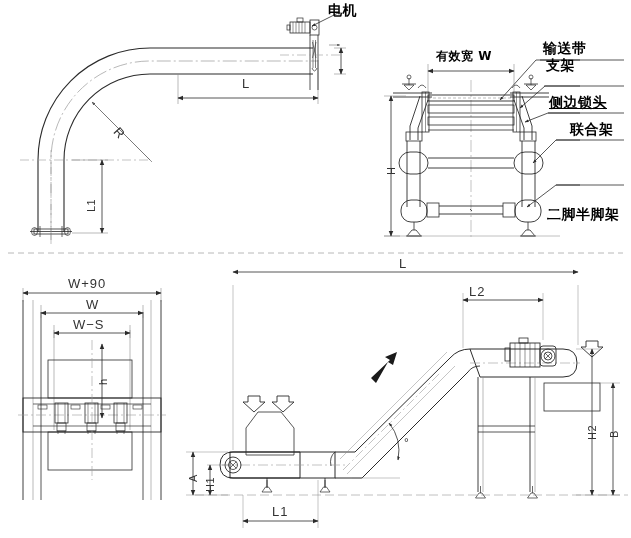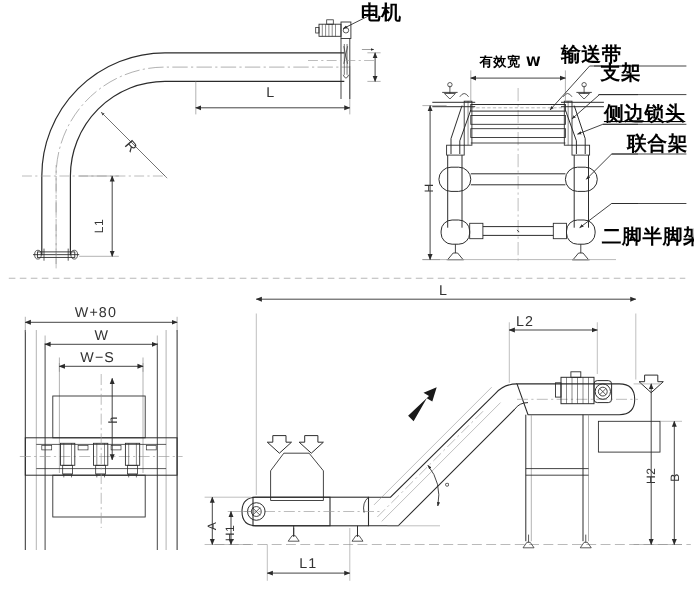--- a/index.html
+++ b/index.html
@@ -26,21 +26,21 @@
   .lbl {
     position: absolute;
     font-family: "Liberation Sans", sans-serif;
     color: #1f1f1f;
     white-space: nowrap;
     line-height: 1;
     pointer-events: none;
   }
   .lbl-cn {
     font-family: "DejaVu Sans", sans-serif;
-    font-size: 18px;
+    font-size: 14px;
     font-weight: 700;
     letter-spacing: 0.5px;
     color: #000;
   }
   .lbl-dim {
     font-size: 13px;
     color: #333;
     letter-spacing: 1px;
   }
   .lbl-dim-sm {
@@ -431,27 +431,27 @@
 <div class="lbl lbl-dim-sm" style="left:86px; top:212px;">
   <span class="rot90" style="display:inline-block;">L1</span>
 </div>
 <div class="lbl lbl-cn" style="left:328px; top:3px;">电机</div>
 
 <div class="lbl lbl-cn" style="left:424px; top:50px; font-size:12px;margin-left:12px;">有效宽 W</div>
 <div class="lbl lbl-dim-sm" style="left:386px; top:175px;">
   <span class="rot90" style="display:inline-block;">H</span>
 </div>
 
-<div class="lbl lbl-cn" style="left:510px; top:41px;">输送带</div>
+<div class="lbl lbl-cn" style="left:543px; top:41px;">输送带</div>
 <div class="lbl lbl-cn" style="left:546px; top:58px;">支架</div>
 <div class="lbl lbl-cn" style="left:549px; top:95px;text-decoration:underline;">侧边锁头</div>
 <div class="lbl lbl-cn" style="left:557px; top:122px;padding-left:13px;">联合架</div>
 <div class="lbl lbl-cn" style="left:547px; top:167px;margin-top:40px;">二脚半脚架</div>
 
-<div class="lbl lbl-dim" style="left:68px; top:277px;">W+80</div>
+<div class="lbl lbl-dim" style="left:68px; top:277px;">W+90</div>
 <div class="lbl lbl-dim" style="left:86px; top:298px;">W</div>
 <div class="lbl lbl-dim" style="left:73px; top:318px;text-align:right;">W−S</div>
 <div class="lbl lbl-dim-sm" style="left:98px; top:385px;">
   <span class="rot90" style="display:inline-block;">h</span>
 </div>
 
 <div class="lbl lbl-dim" style="left:399px; top:257px;">L</div>
 <div class="lbl lbl-dim" style="left:272px; top:505px;">L1</div>
 <div class="lbl lbl-dim" style="left:469px; top:285px;">L2</div>
 <div class="lbl lbl-dim-sm" style="left:188px; top:482px;">

